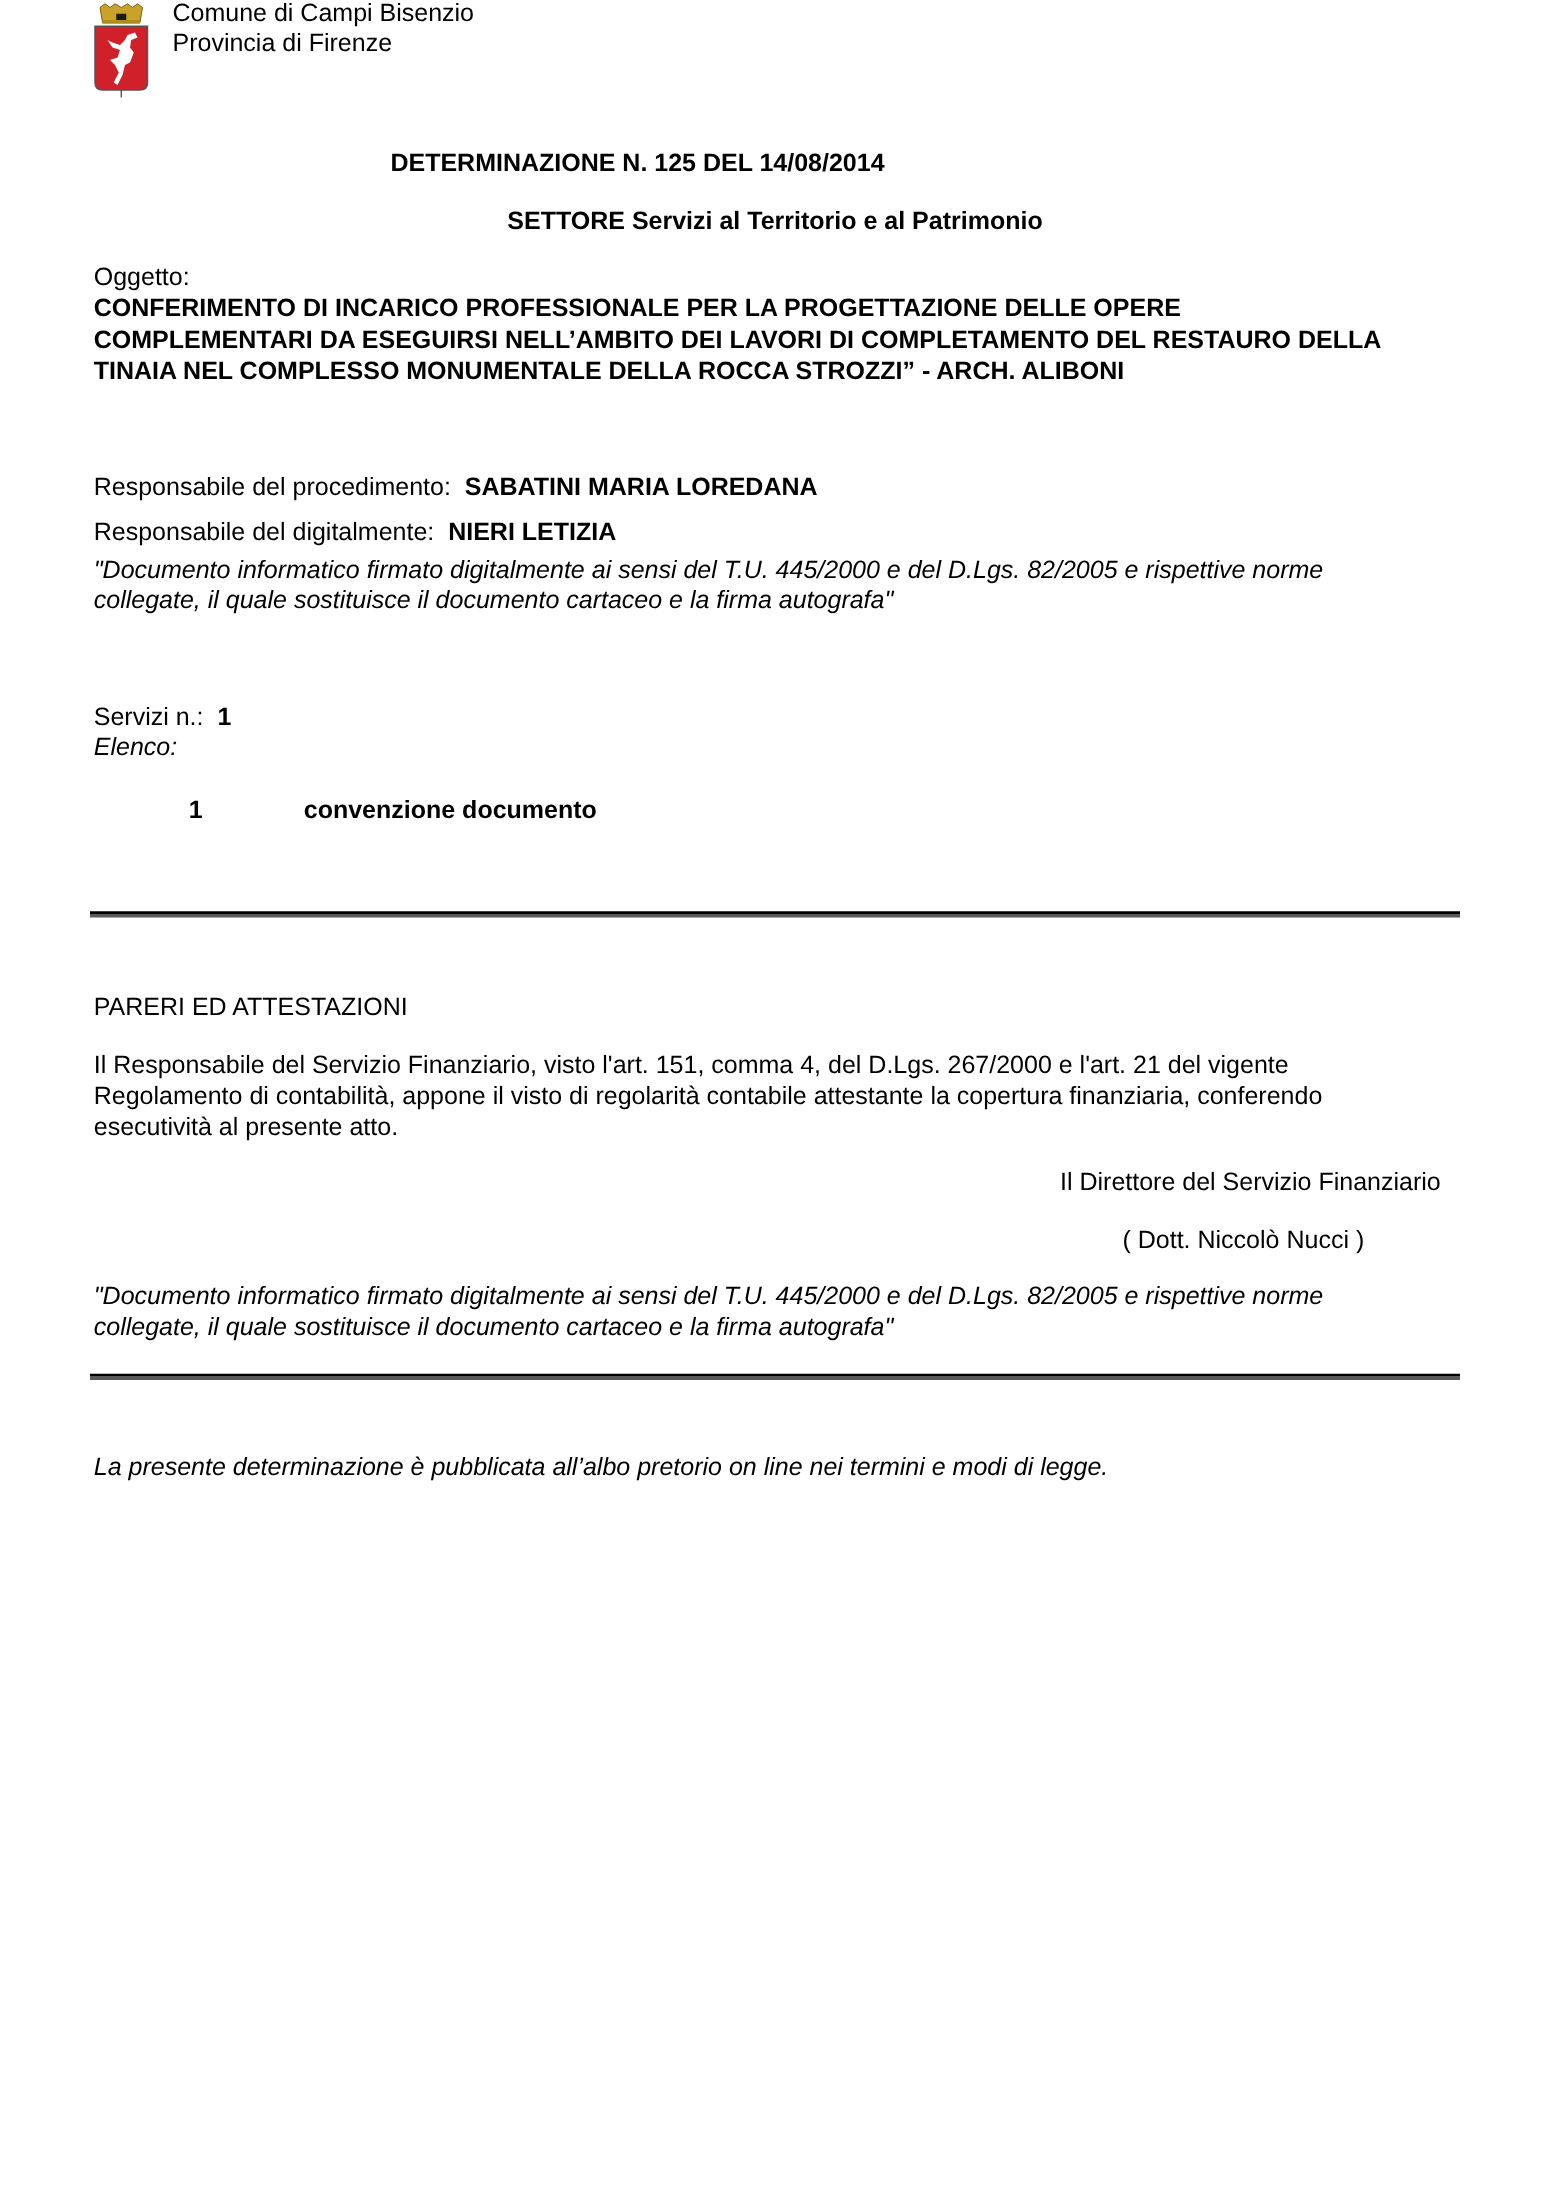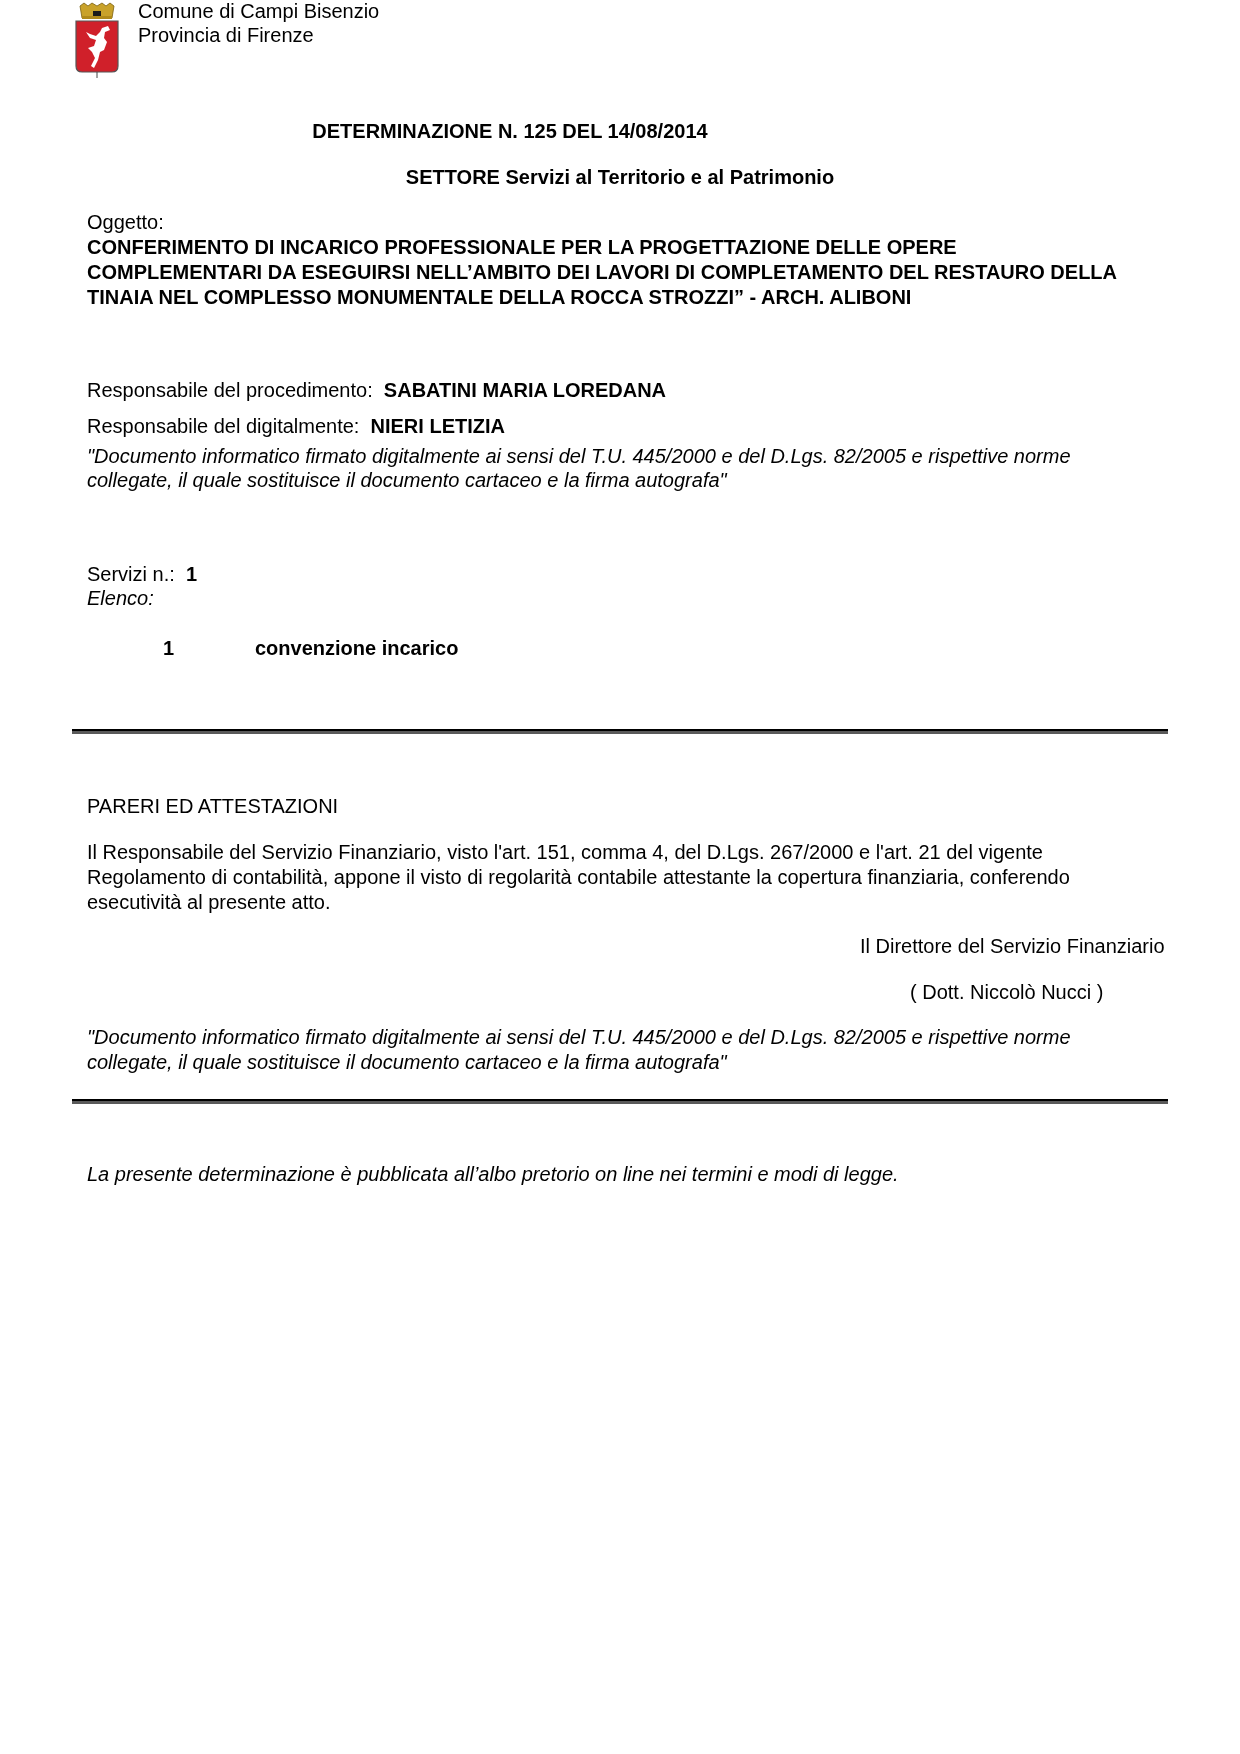--- a/index.html
+++ b/index.html
@@ -1,19 +1,19 @@
 <!DOCTYPE html>
 <html><head>
 <meta charset="utf-8">
 <style>
   html, body { margin: 0; padding: 0; background: #ffffff; }
   body { width: 1240px; height: 1754px; position: relative; overflow: hidden;
          font-family: "Liberation Sans", sans-serif; color: #000; }
   .abs { position: absolute; white-space: nowrap; }
-  .t20 { font-size: 20px; line-height: 24px; margin-left: 12px; }
+  .t20 { font-size: 20px; line-height: 24px; }
   .b { font-weight: bold; }
   .i { font-style: italic; }
 
   .logo { position: absolute; left: 74px; top: 2px; width: 46px; height: 78px; }
   .hdr { left: 138px; font-size: 20px; line-height: 24px; }
 
   .title { left: 0; width: 1020px; text-align: center; font-weight: bold; font-size: 20px; }
   .rule { position: absolute; left: 72px; width: 1096px; height: 5px;
           background: linear-gradient(#000 0 2px, #5a5a5a 2px 5px); }
 </style>
@@ -58,21 +58,21 @@
 <div class="abs t20 i" style="left:75px; top:444px;">"Documento informatico firmato digitalmente ai sensi del T.U. 445/2000 e del D.Lgs. 82/2005 e rispettive norme</div>
 <div class="abs t20 i" style="left:75px; top:468px;">collegate, il quale sostituisce il documento cartaceo e la firma autografa"</div>
 
 <div class="abs t20" style="left:75px; top:562px;">
   <span>Servizi n.:</span>&nbsp;
   <span class="b">1</span>
 </div>
 <div class="abs t20" style="left:75px; top:586px;font-style:italic;">Elenco:</div>
 
 <div class="abs t20 b" style="left:151px; top:636px;">1</div>
-<div class="abs t20 b" style="left:243px; top:636px;">convenzione incarico</div>
+<div class="abs t20 b" style="left:243px; top:636px;">convenzione documento</div>
 
 <div class="rule" style="top:729px;"></div>
 
 <div class="abs t20" style="left:75px; top:794px;">PARERI ED ATTESTAZIONI</div>
 <div class="abs t20" style="left:75px; top:840px;">Il Responsabile del Servizio Finanziario, visto l'art. 151, comma 4, del D.Lgs. 267/2000 e l'art. 21 del vigente</div>
 <div class="abs t20" style="left:75px; top:865px;">Regolamento di contabilità, appone il visto di regolarità contabile attestante la copertura finanziaria, conferendo</div>
 <div class="abs t20" style="left:75px; top:890px;">esecutività al presente atto.</div>
 
 <div class="abs t20" style="left:848px; top:934px;">Il Direttore del Servizio Finanziario</div>
 <div class="abs t20" style="left:898px; top:980px;">( Dott. Niccolò Nucci )</div>

